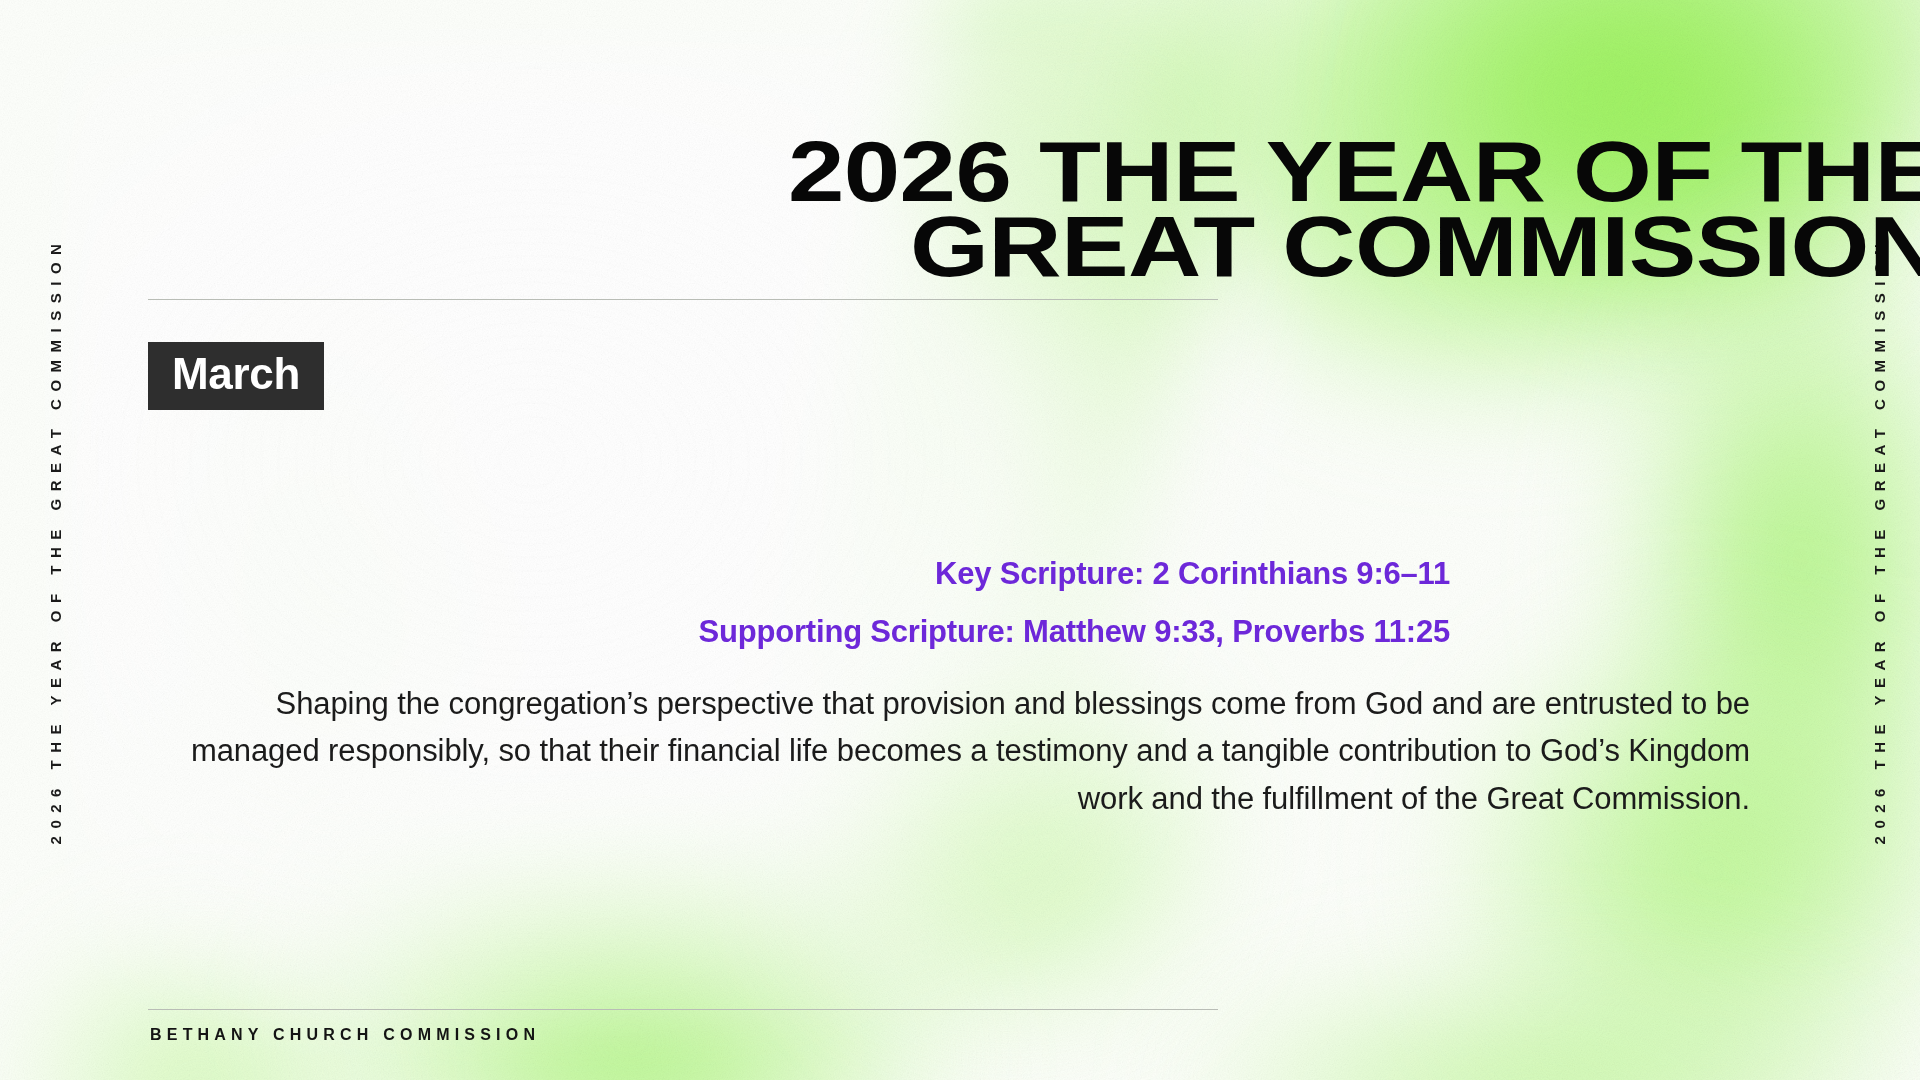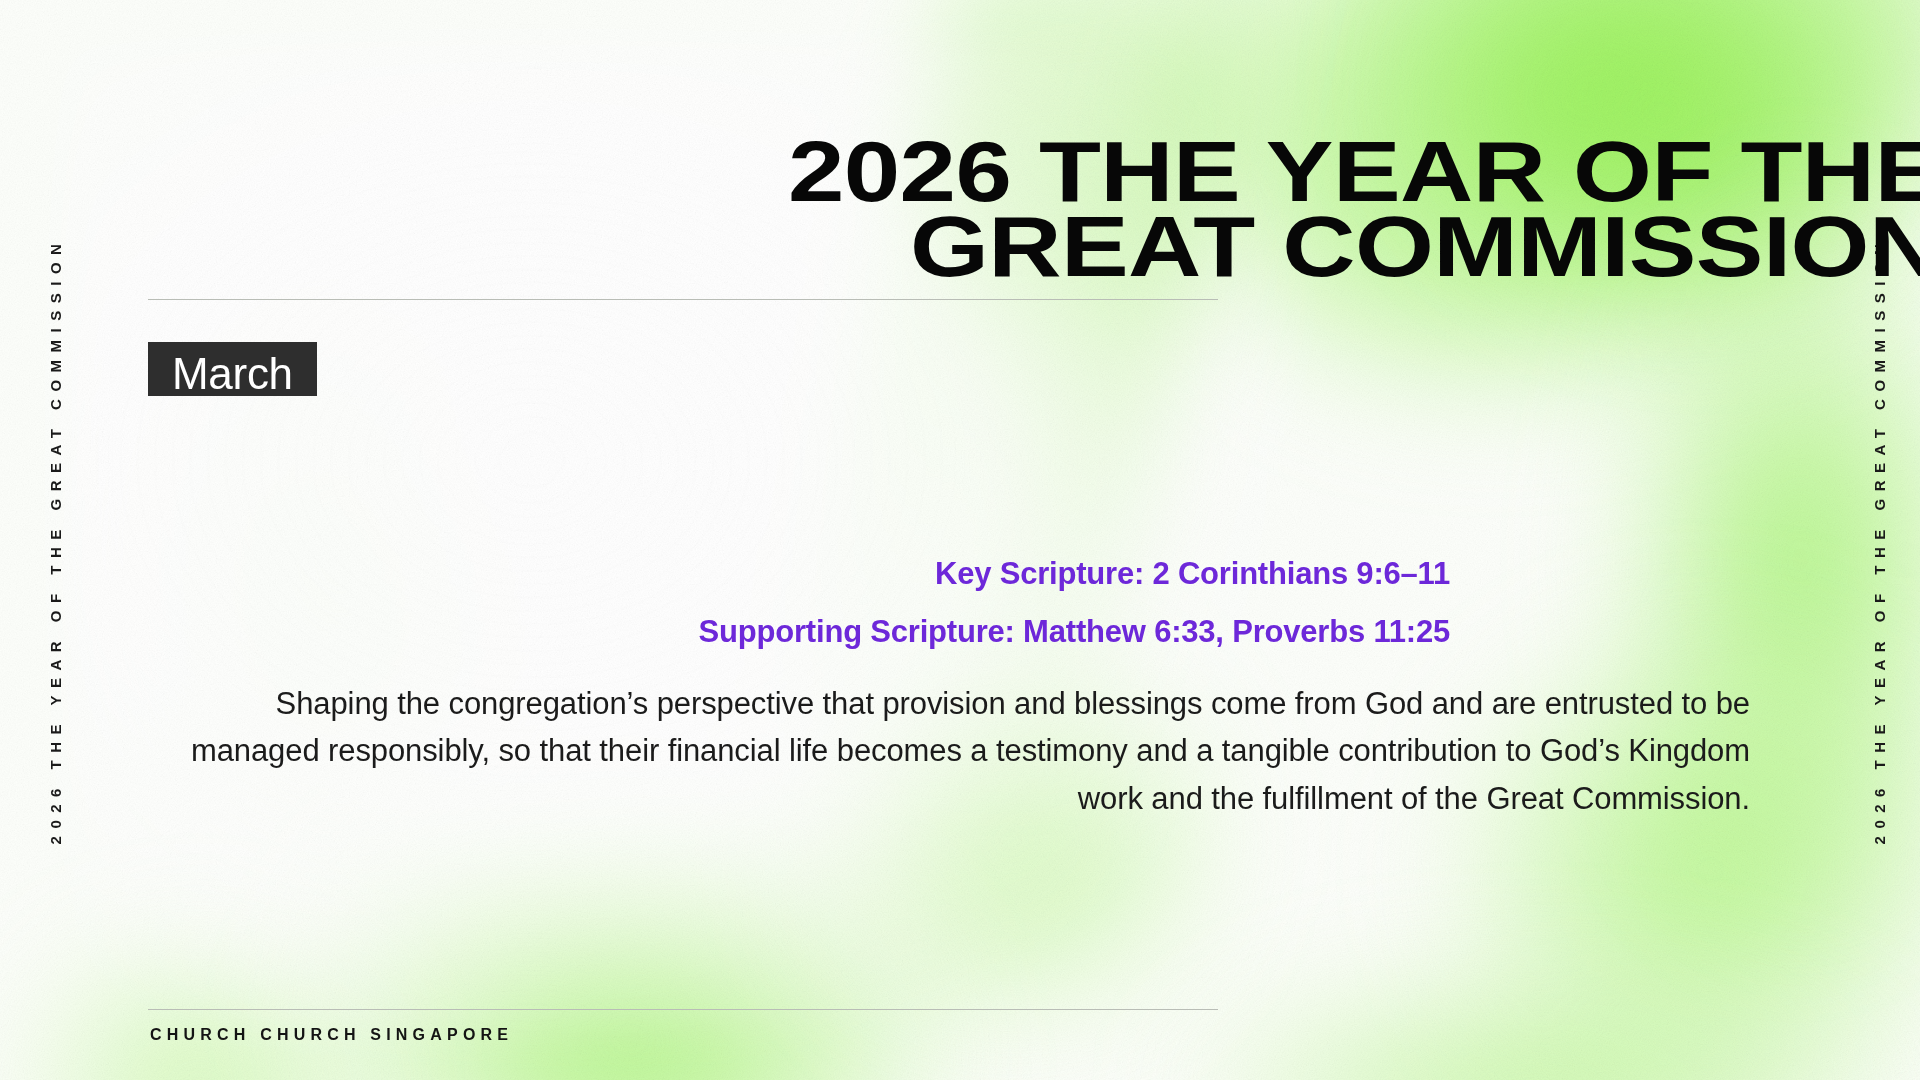--- a/index.html
+++ b/index.html
@@ -116,23 +116,23 @@
     position:absolute;left:0;width:1070px;height:1px;
     background:#b9bdb6;
   }
   .rule-top{top:283px;}
   .rule-bottom{top:993px;}
 
   .badge{
     position:absolute;left:0;top:326px;
     background:#2e2e2e;
     color:#ffffff;
-    font-size:44px;font-weight:400;
+    font-size:44px;font-weight:700;
     letter-spacing:-0.3px;
-    padding:10px 24px 0 24px;
+    padding:10px 24px 14px 24px;
     line-height:1;
     font-family:"Liberation Sans","DejaVu Sans",sans-serif;
   }
 
   .headline{
     position:absolute;left:0;top:427px;width:1300px;
     font-size:48px;font-weight:800;letter-spacing:-0.8px;
     color:#070707;line-height:1.06;
     font-family:"Liberation Sans","DejaVu Sans",sans-serif;
   }
@@ -205,22 +205,22 @@
     <h1 class="title">2026 THE YEAR OF THE
 GREAT COMMISSION</h1>
 
     <div class="rule rule-top"></div>
 
     <div class="badge">March</div>
 
 
     <p class="scripture scripture-key">Key Scripture: 2 Corinthians 9:6–11</p>
 
-    <p class="scripture scripture-support">Supporting Scripture: Matthew 6:33, Proverbs 11:25</p>
+    <p class="scripture scripture-support">Supporting Scripture: Matthew 9:33, Proverbs 11:25</p>
 
     <p class="body-copy">Shaping the congregation’s perspective that provision and blessings come from God and are entrusted to be managed responsibly, so that their financial life becomes a testimony and a tangible contribution to God’s Kingdom work and the fulfillment of the Great Commission.</p>
 
     <div class="rule rule-bottom"></div>
 
-    <div class="footer">CHURCH CHURCH SINGAPORE</div>
+    <div class="footer">BETHANY CHURCH COMMISSION</div>
 
   </div>
 </div>
 
 </body></html>

